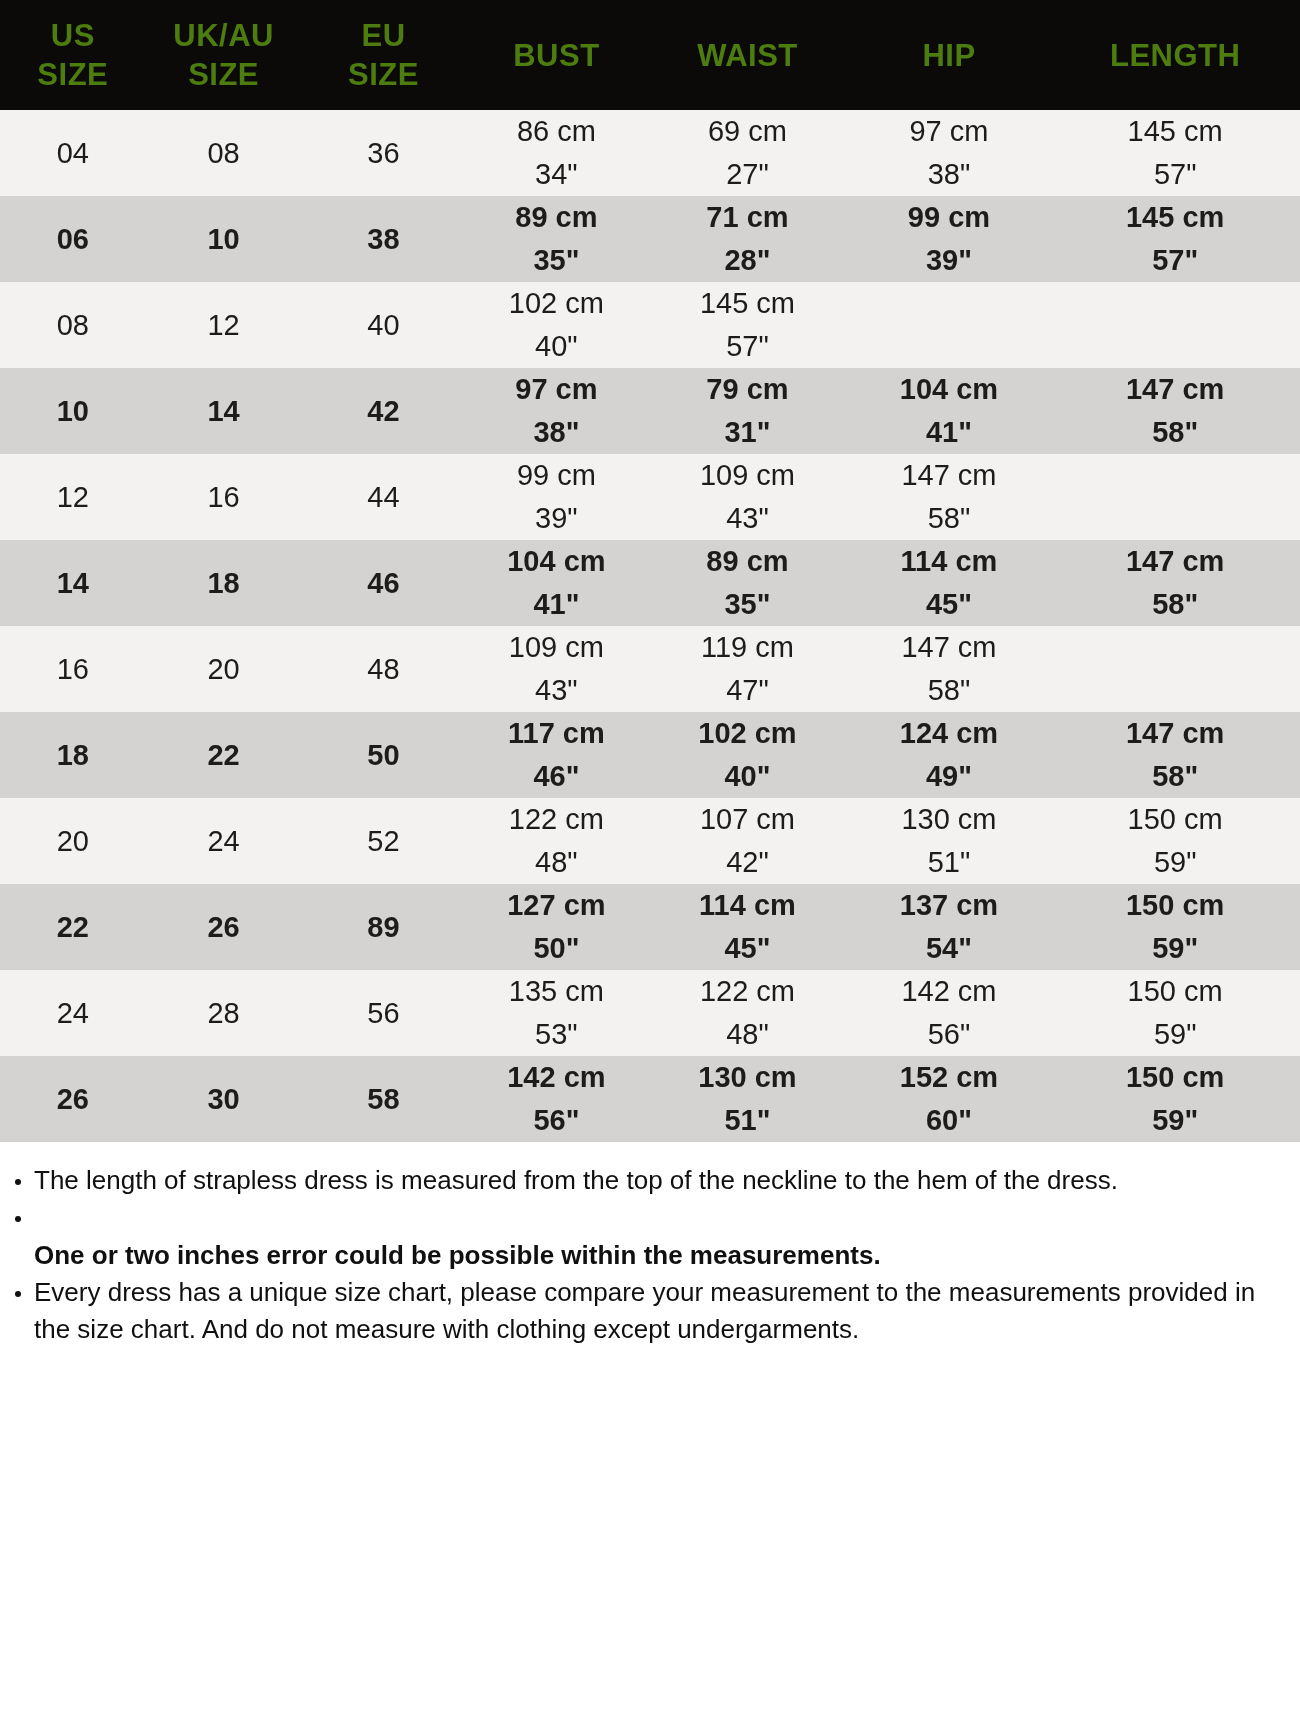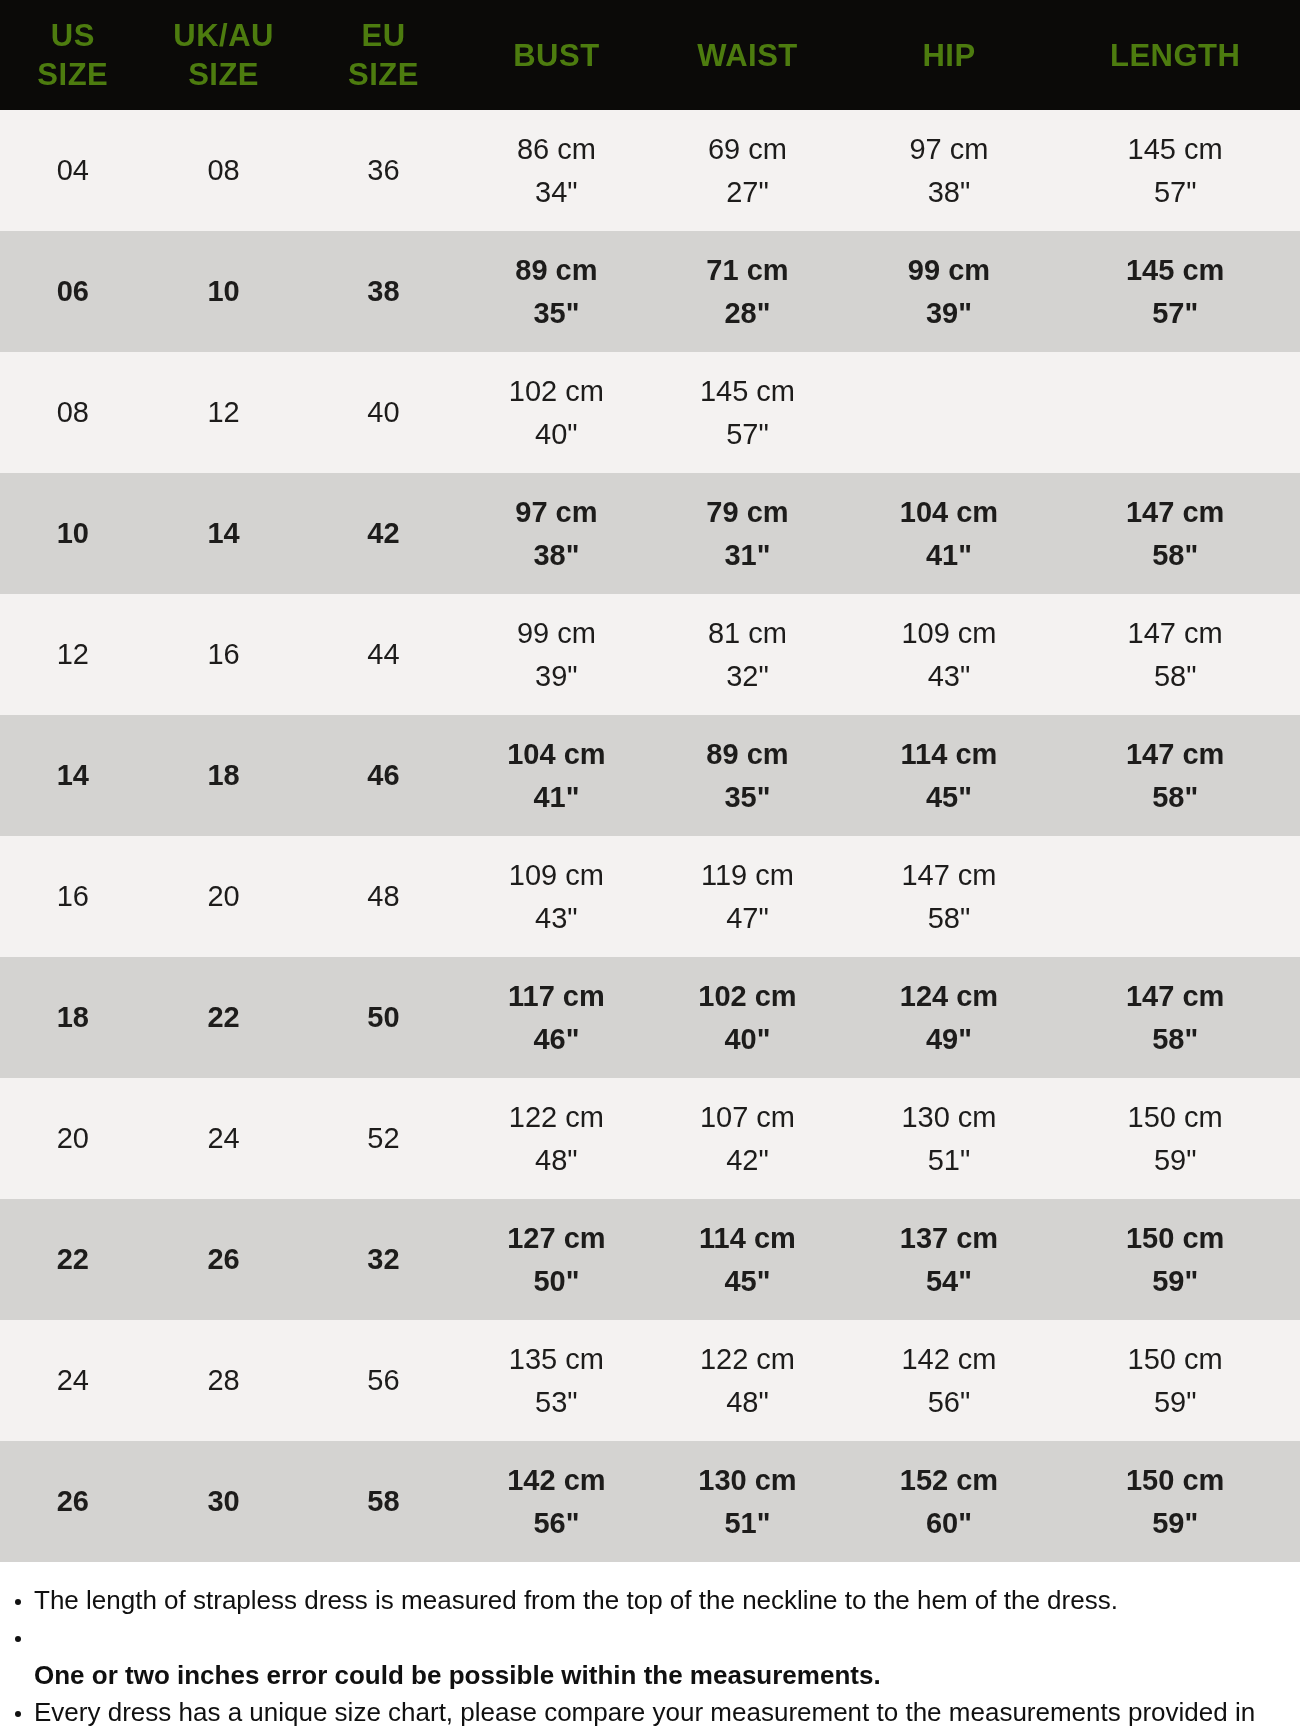--- a/index.html
+++ b/index.html
@@ -19,21 +19,21 @@
     background:#0b0a08;
     color:#4d7c0f;
   }
   .hcell{
     text-align:center;
     font-weight:bold;
     font-size:31px;
     line-height:39px;
     letter-spacing:0.5px;
   }
-  .row{height:121px;}
+  .row{height:86px;}
   .row.light{background:#f4f2f1;}
   .row.dark{background:#d4d3d1;font-weight:bold;}
   .cell{
     text-align:center;
     font-size:29px;
     line-height:43px;
     color:#1d1c1b;
   }
   .notes{
     padding:20px 18px 0 12px;
@@ -161,24 +161,20 @@
       </div>
       <div class="grid-row row light">
         <div class="cell">12</div>
         <div class="cell">16</div>
         <div class="cell">44</div>
         <div class="cell">
           <div>99 cm</div>
           <div>39"</div>
         </div>
         <div class="cell">
-          <div>81 cm</div>
-          <div>32"</div>
-        </div>
-        <div class="cell">
           <div>109 cm</div>
           <div>43"</div>
         </div>
         <div class="cell">
           <div>147 cm</div>
           <div>58"</div>
         </div>
       </div>
       <div class="grid-row row dark">
         <div class="cell">14</div>
@@ -256,21 +252,21 @@
           <div>51"</div>
         </div>
         <div class="cell">
           <div>150 cm</div>
           <div>59"</div>
         </div>
       </div>
       <div class="grid-row row dark">
         <div class="cell">22</div>
         <div class="cell">26</div>
-        <div class="cell">32</div>
+        <div class="cell">89</div>
         <div class="cell">
           <div>127 cm</div>
           <div>50"</div>
         </div>
         <div class="cell">
           <div>114 cm</div>
           <div>45"</div>
         </div>
         <div class="cell">
           <div>137 cm</div>

